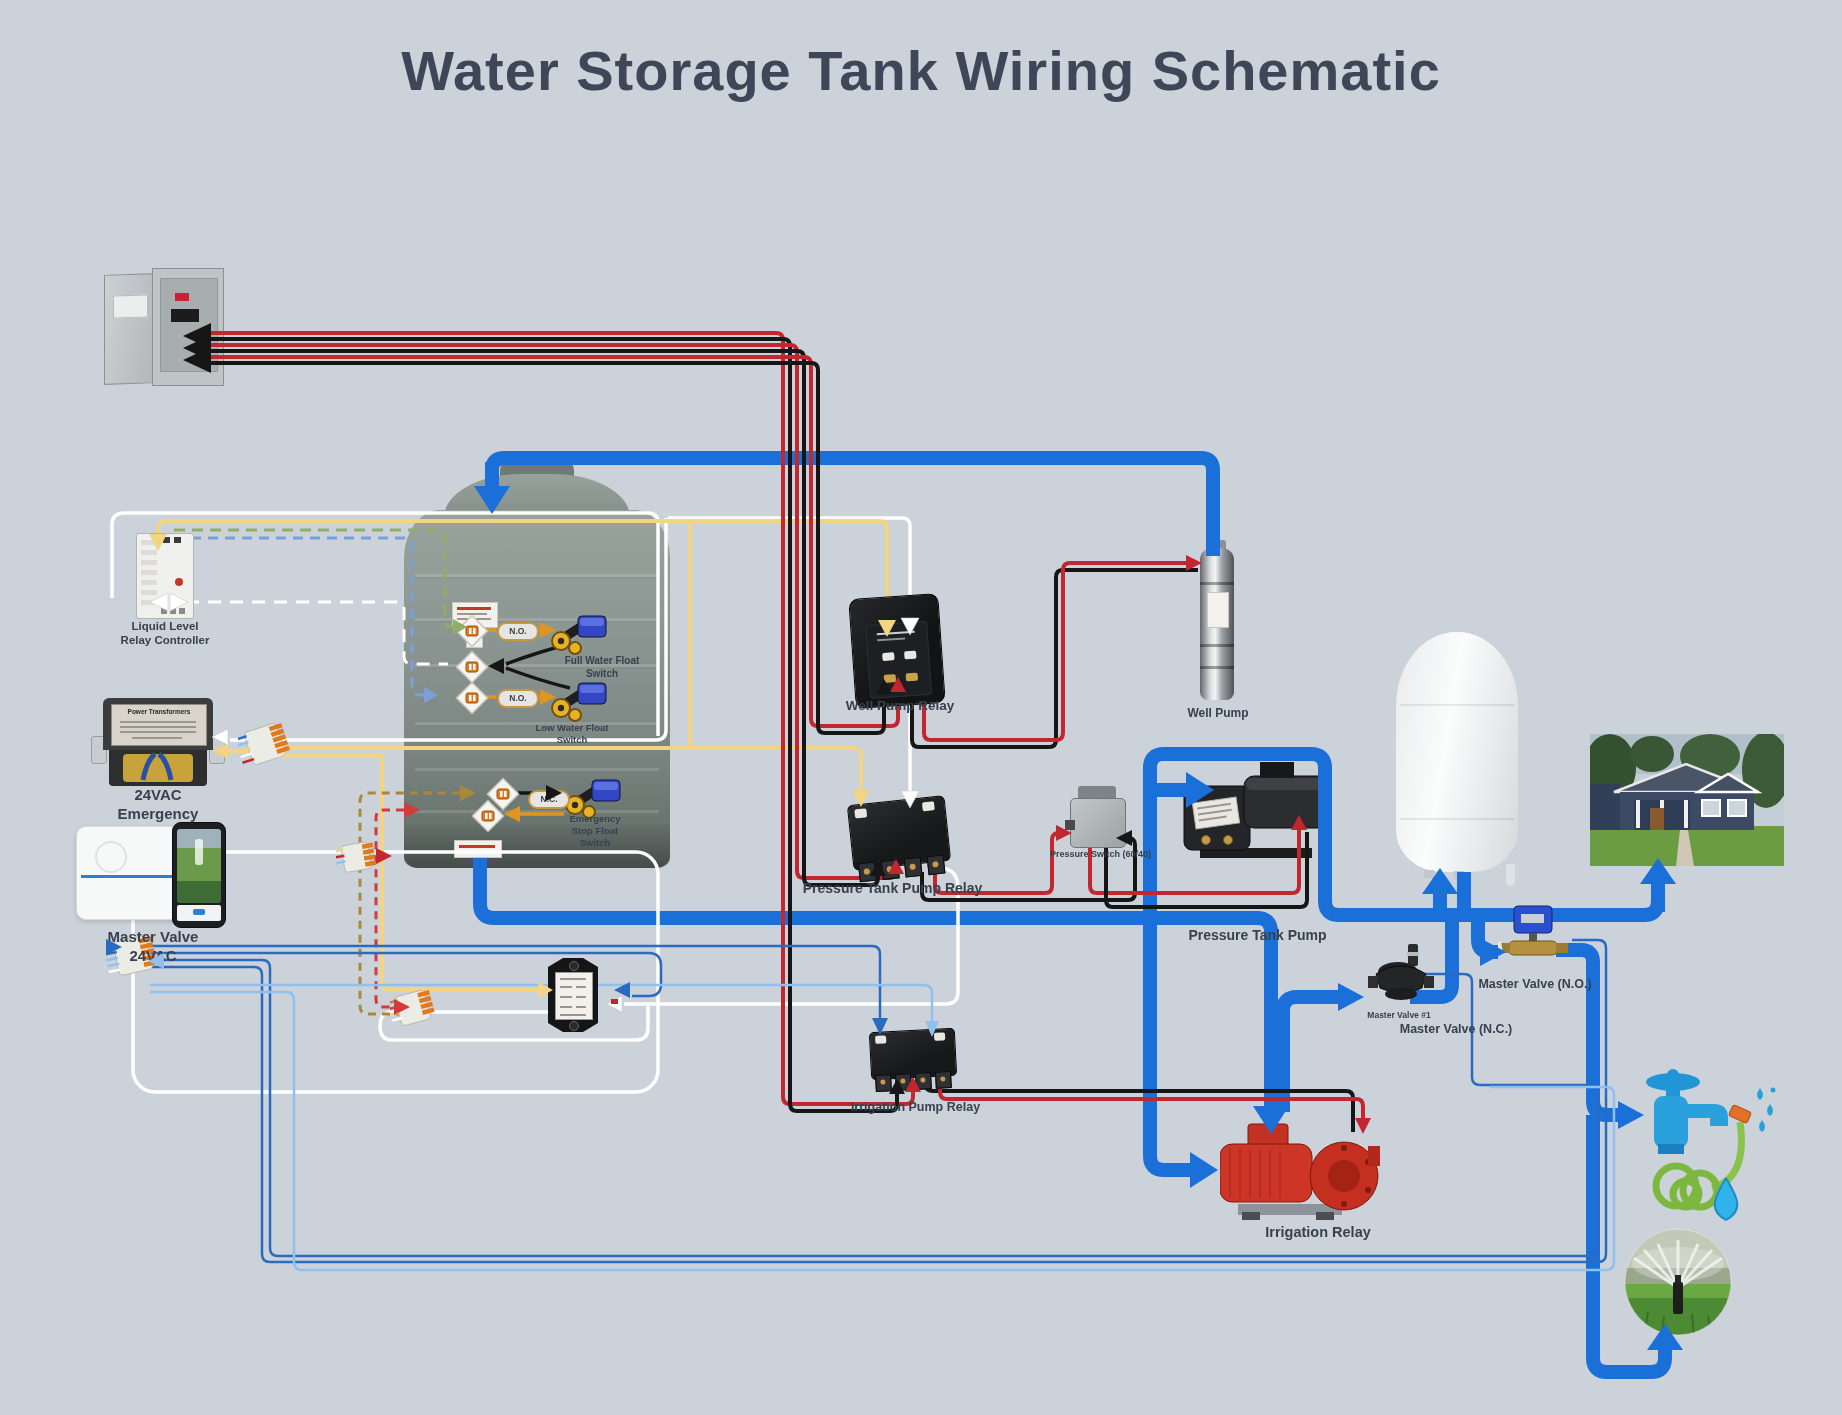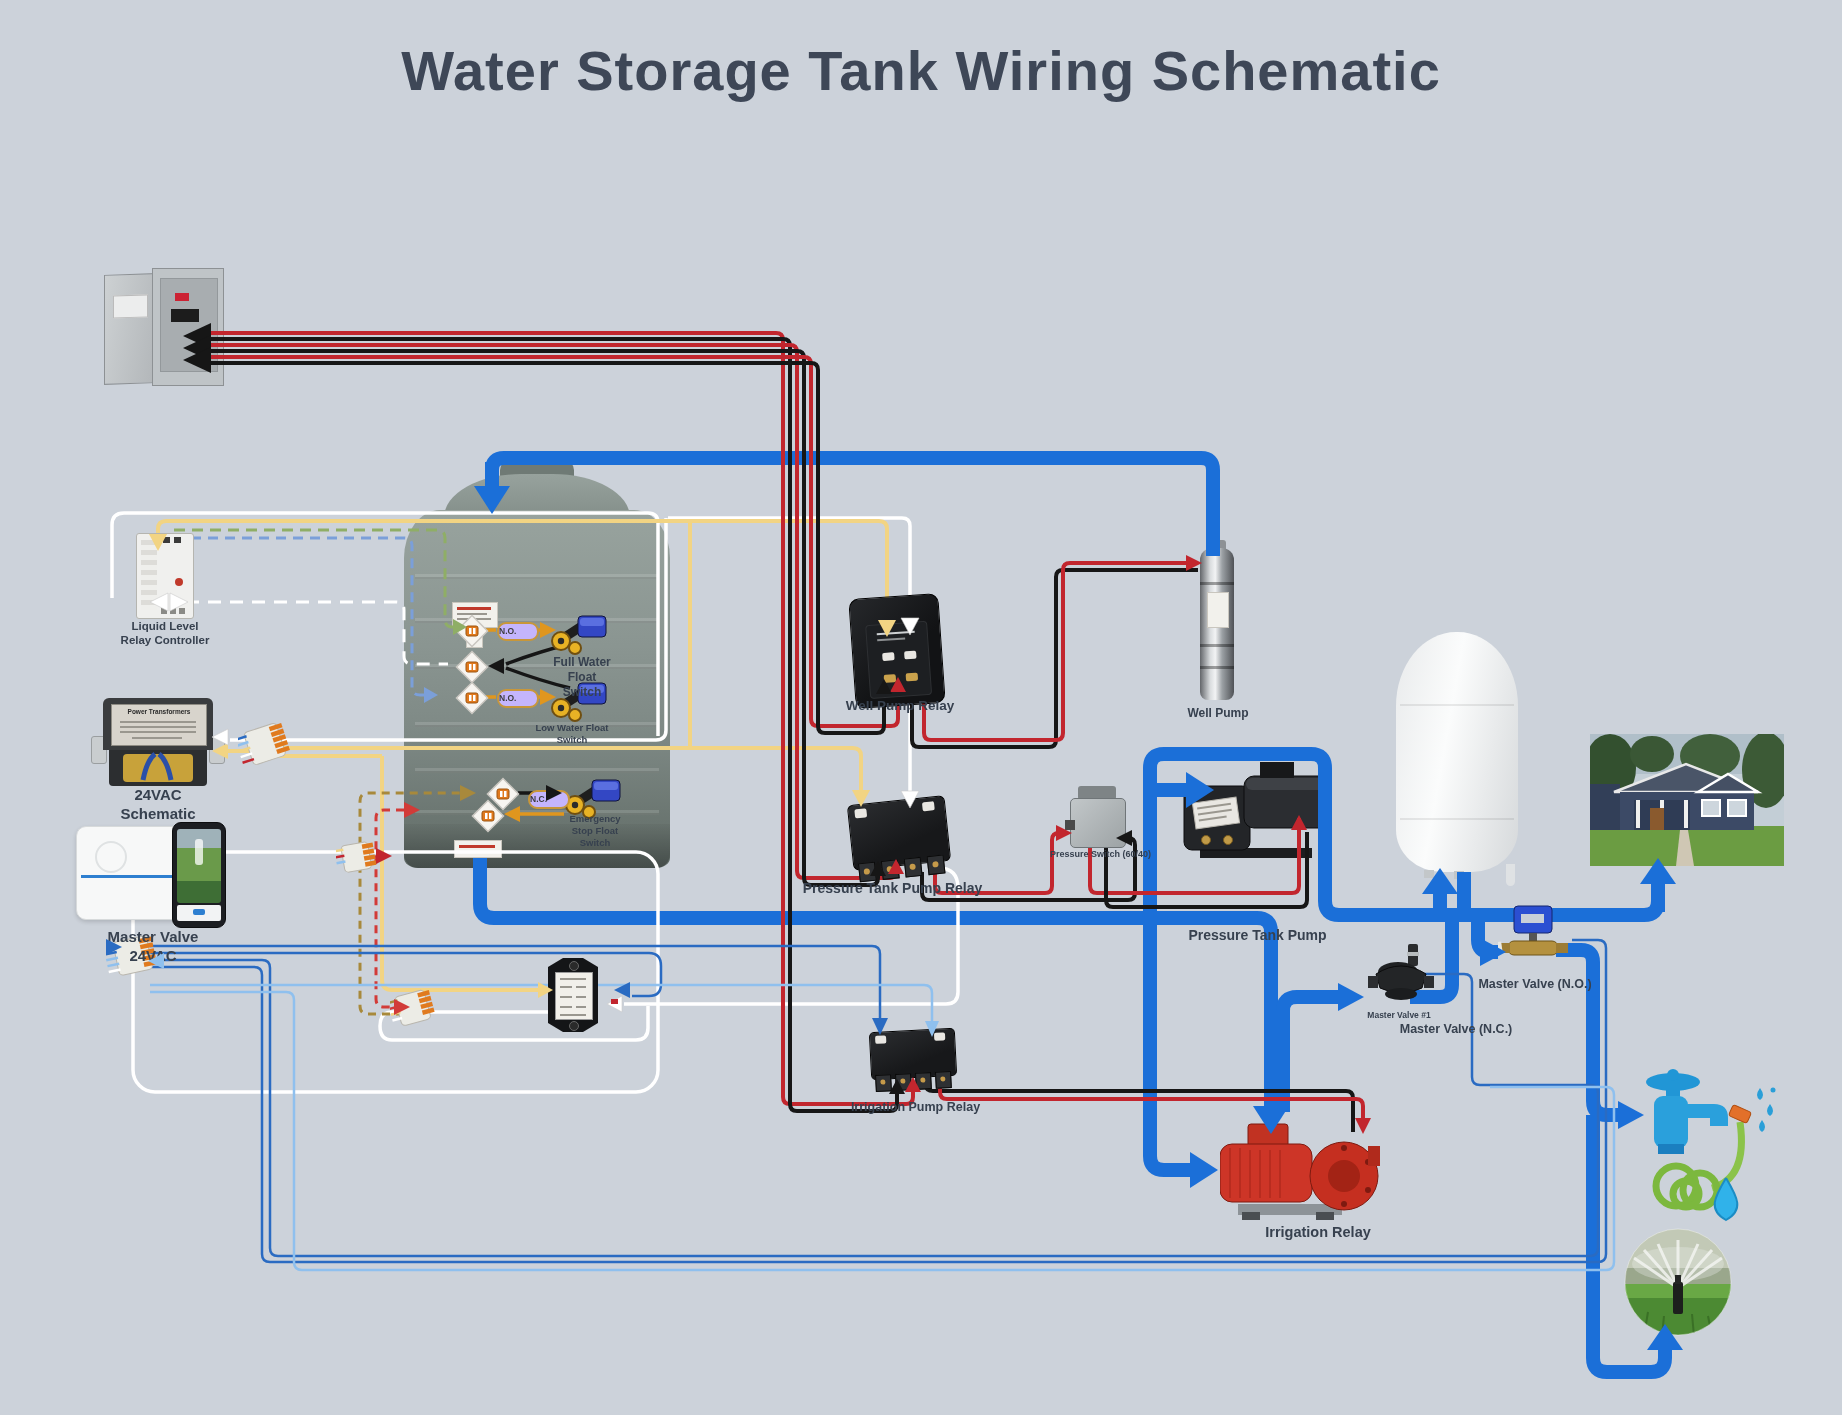--- a/index.html
+++ b/index.html
@@ -1,20 +1,20 @@
 <!DOCTYPE html>
 <html><head>
 <meta charset="utf-8">
 <style>
   html,body{margin:0;padding:0;background:#ccd2da;}
   .canvas{position:relative;width:1842px;height:1415px;background:#ccd2da;font-family:"Liberation Sans",sans-serif;overflow:hidden;}
   .abs{position:absolute;}
   .layer{position:absolute;left:0;top:0;}
   .label{position:absolute;font-weight:bold;color:#37414f;text-align:center;white-space:pre-line;line-height:1.25;z-index:30;}
-  .badge{position:absolute;width:38px;height:15px;background:#c4b5fd;border:2px solid #c8973a;border-radius:9px;font-size:8.5px;font-weight:bold;color:#3c3c3c;text-align:left;line-height:14px;z-index:22;}
+  .badge{position:absolute;width:38px;height:15px;background:#e5e5e5;border:2px solid #c8973a;border-radius:9px;font-size:8.5px;font-weight:bold;color:#3c3c3c;text-align:center;line-height:14px;z-index:22;}
   .z0{z-index:5;} .z2{z-index:20;} .z4{z-index:40;}
   .title{position:absolute;left:0;right:0;top:38px;text-align:center;font-size:56px;font-weight:800;color:#3e4757;letter-spacing:1px;z-index:30;}
   .rib{position:absolute;left:4%;right:4%;height:3px;background:rgba(255,255,255,.14);border-bottom:2px solid rgba(0,0,0,.12);}
   .sticker{position:absolute;background:#f2f1ec;border:1px solid #c9c6be;}
   .tline{position:absolute;height:2px;background:#9a978f;}
 </style>
 </head>
 <body>
 
 <div class="canvas">
@@ -542,23 +542,23 @@
       <g stroke-width="2.5">
         <line x1="0" y1="9" x2="9" y2="9" stroke="#f2d483"></line>
           <line x1="0" y1="15" x2="9" y2="15" stroke="#c2262e"></line>
         <line x1="0" y1="21" x2="9" y2="21" stroke="#8fc0ee"></line>
       </g>
     </g>
   </svg>
 
   <div class="label" style="left:103px;top:619px;width:124px;font-size:11.5px">Liquid Level
 Relay Controller</div>
-  <div class="label" style="left:96px;top:786px;width:124px;font-size:15px">24VAC Schematic</div>
+  <div class="label" style="left:96px;top:786px;width:124px;font-size:15px">24VAC Emergency</div>
   <div class="label" style="left:86px;top:928px;width:134px;font-size:15px">Master Valve 24VAC</div>
-  <div class="label" style="left:540px;top:655px;width:84px;font-size:12px">Full Water Float
+  <div class="label" style="left:560px;top:655px;width:84px;font-size:10px">Full Water Float
 Switch</div>
   <div class="label" style="left:530px;top:722px;width:84px;font-size:9.5px">Low Water Float
 Switch</div>
   <div class="label" style="left:553px;top:813px;width:84px;font-size:9.5px">Emergency
 Stop Float
 Switch</div>
   <div class="label" style="left:830px;top:698px;width:140px;font-size:13.5px">Well Pump Relay</div>
   <div class="label" style="left:1158px;top:706px;width:120px;font-size:12px">Well Pump</div>
   <div class="label" style="left:800px;top:880px;width:185px;font-size:14px">Pressure Tank Pump Relay</div>
   <div class="label" style="left:1038px;top:849px;width:125px;font-size:9px">Pressure Switch (60/40)</div>

